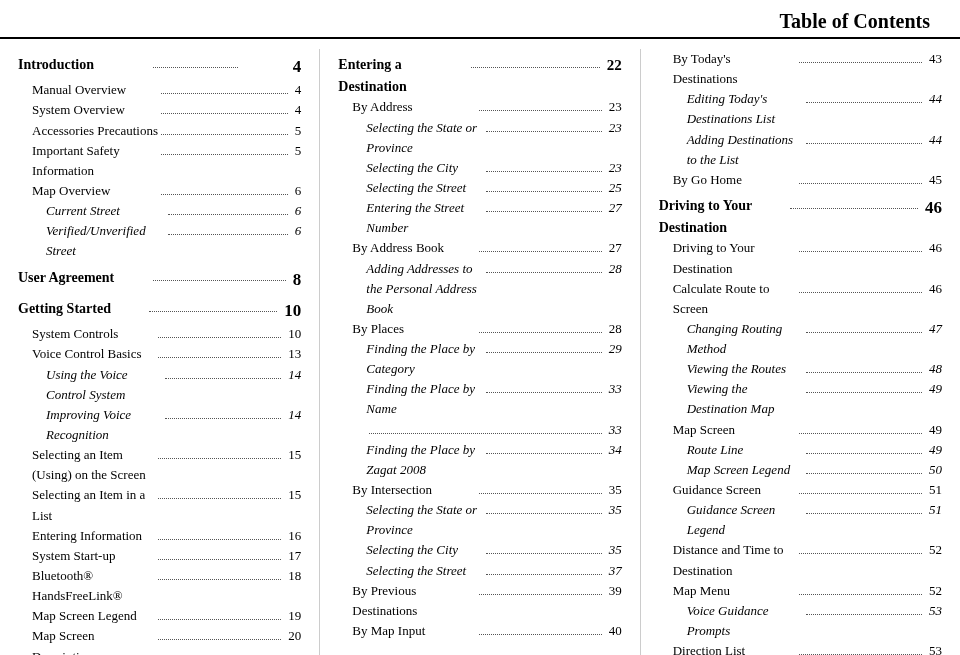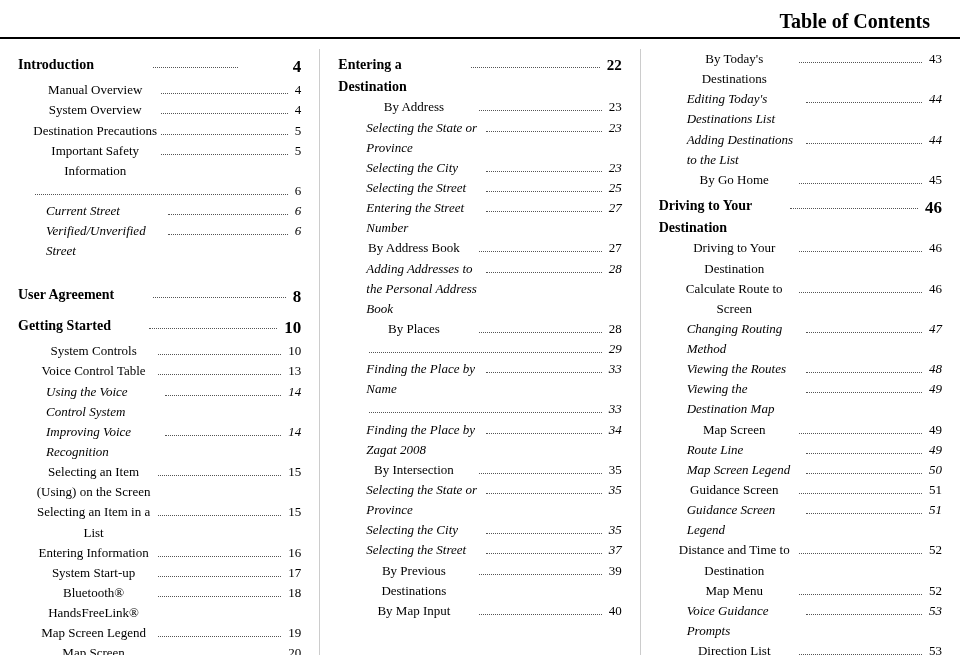--- a/index.html
+++ b/index.html
@@ -37,21 +37,21 @@
     .col:last-child {
       border-right: none;
     }
     .toc-entry {
       display: flex;
       justify-content: space-between;
       line-height: 1.55;
     }
     .toc-entry .label { flex: 1; }
     .toc-entry .pagenum { white-space: nowrap; margin-left: 4px; }
-    .toc-entry.indent1 { padding-left: 14px; text-align: center; }
+    .toc-entry.indent1 { padding-left: 14px; }
     .toc-entry.indent2 { padding-left: 28px; font-style: italic; }
     .dots {
       flex: 1;
       overflow: hidden;
       border-bottom: 1px dotted #555;
       margin: 0 3px 3px 3px;
       height: 14px;
     }
     .bold { font-weight: bold; }
   </style>
@@ -74,60 +74,61 @@
           <span class="label">Manual Overview </span>
           <span class="dots"></span>
           <span class="pagenum">4</span>
         </div>
         <div class="toc-entry indent1">
           <span class="label">System Overview </span>
           <span class="dots"></span>
           <span class="pagenum">4</span>
         </div>
         <div class="toc-entry indent1">
-          <span class="label">Destination Precautions </span>
+          <span class="label">Accessories Precautions </span>
           <span class="dots"></span>
           <span class="pagenum">5</span>
         </div>
         <div class="toc-entry indent1">
           <span class="label">Important Safety Information </span>
           <span class="dots"></span>
           <span class="pagenum">5</span>
         </div>
         <div class="toc-entry indent1">
+          <span class="label">Map Overview </span>
           <span class="dots"></span>
           <span class="pagenum">6</span>
         </div>
         <div class="toc-entry indent2">
           <span class="label">Current Street </span>
           <span class="dots"></span>
           <span class="pagenum">6</span>
         </div>
         <div class="toc-entry indent2">
           <span class="label">Verified/Unverified Street</span>
           <span class="dots"></span>
           <span class="pagenum">6</span>
         </div>
-        <div class="toc-entry" style="margin-top: 22px; font-weight: bold; font-size: 14px;">
+        <div class="toc-entry" style="margin-top: 5px; font-weight: bold; font-size: 14px;">
           <span class="label bold">User Agreement </span>
           <span class="dots"></span>
           <span class="pagenum bold" style="font-size: 17px;">8</span>
         </div>
         <div class="toc-entry" style="margin-top: 5px; font-weight: bold; font-size: 14px;">
           <span class="label bold">Getting Started </span>
           <span class="dots"></span>
           <span class="pagenum bold" style="font-size: 17px;">10</span>
         </div>
         <div class="toc-entry indent1">
           <span class="label">System Controls </span>
           <span class="dots"></span>
           <span class="pagenum">10</span>
         </div>
         <div class="toc-entry indent1">
-          <span class="label">Voice Control Table</span>
+          <span class="label">Voice Control Basics</span>
           <span class="dots"></span>
           <span class="pagenum">13</span>
         </div>
         <div class="toc-entry indent2">
           <span class="label">Using the Voice Control System </span>
           <span class="dots"></span>
           <span class="pagenum">14</span>
         </div>
         <div class="toc-entry indent2">
           <span class="label">Improving Voice Recognition </span>
@@ -211,20 +212,21 @@
           <span class="label">Adding Addresses to the Personal Address Book</span>
           <span class="dots"></span>
           <span class="pagenum">28</span>
         </div>
         <div class="toc-entry indent1">
           <span class="label">By Places </span>
           <span class="dots"></span>
           <span class="pagenum">28</span>
         </div>
         <div class="toc-entry indent2">
+          <span class="label">Finding the Place by Category </span>
           <span class="dots"></span>
           <span class="pagenum">29</span>
         </div>
         <div class="toc-entry indent2">
           <span class="label">Finding the Place by Name</span>
           <span class="dots"></span>
           <span class="pagenum">33</span>
         </div>
         <div class="toc-entry indent2">
           <span class="dots"></span>

